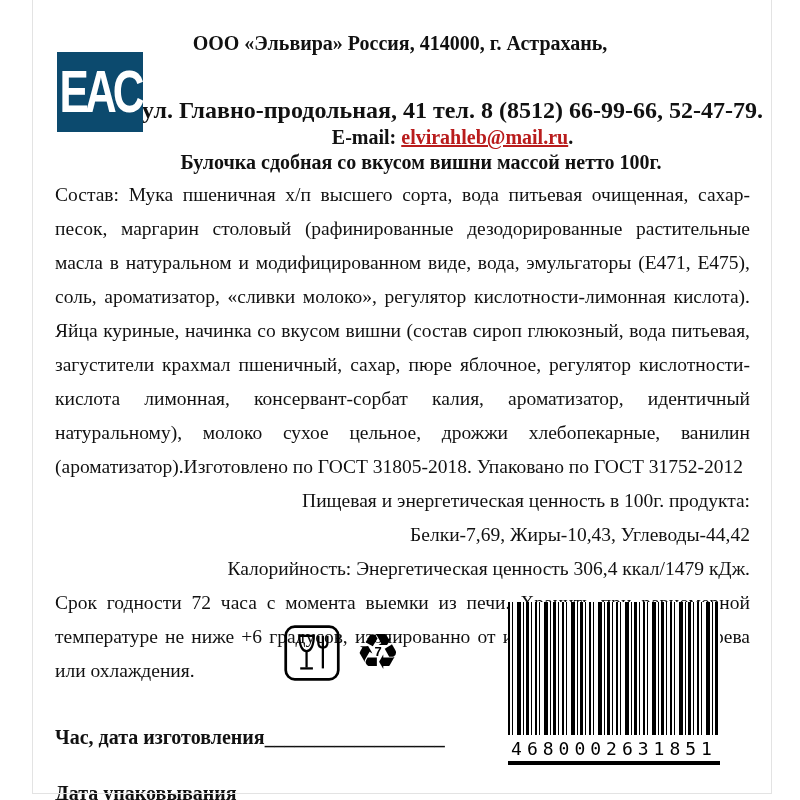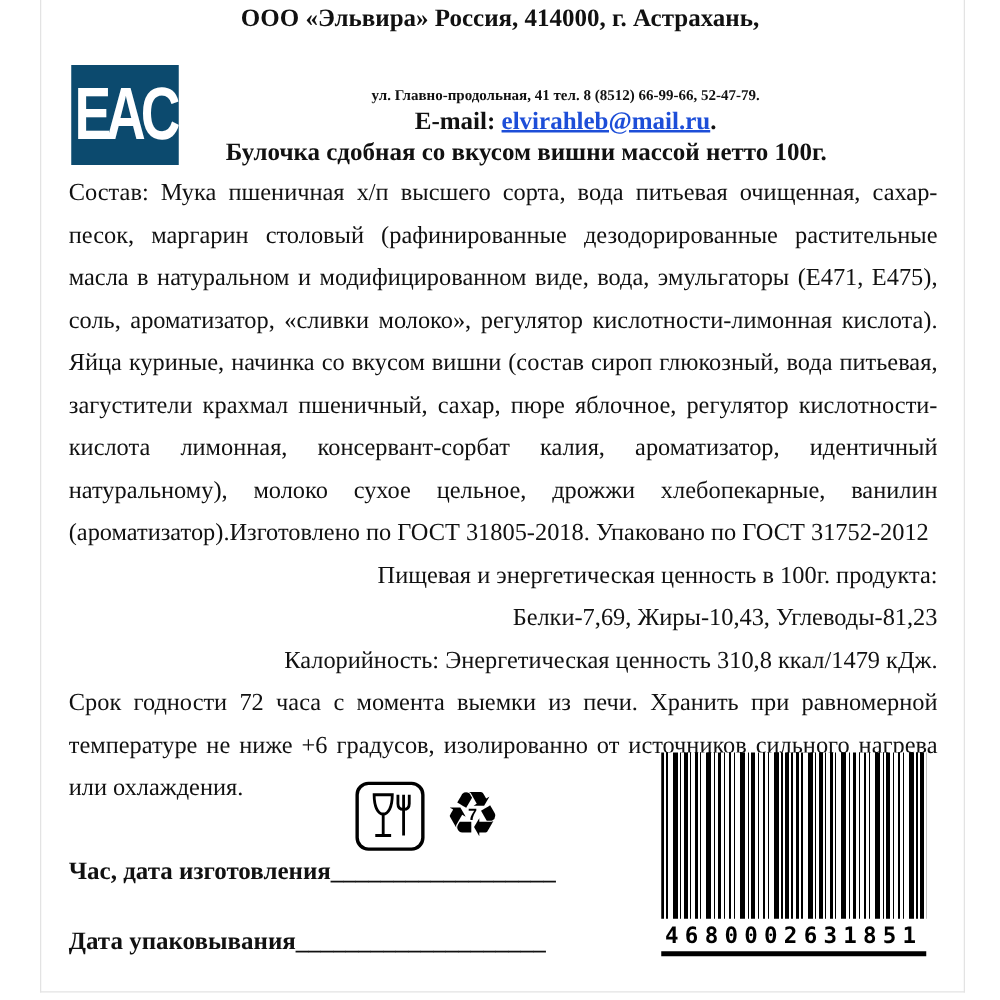--- a/index.html
+++ b/index.html
@@ -15,21 +15,21 @@
     position: absolute; inset: 0;
     background: #fff;
   }
   .label-edge {
     position: absolute; left: 32px; right: 28px; top: -2px; bottom: 6px;
     border-left: 1px solid #e3e3e3;
     border-right: 1px solid #e3e3e3;
     border-bottom: 1px solid #e3e3e3;
     pointer-events: none;
   }
-  .header { padding-top: 4px; }
+  .header { padding-top: 32px; }
   .company {
     text-align: center;
     font-weight: bold;
     font-size: 20px;
   }
   .eac-box {
     position: absolute; left: 57px; top: 52px;
     width: 86px; height: 80px;
     background: #0c4a6e;
     display: flex; align-items: center; justify-content: center;
@@ -41,31 +41,31 @@
     font-weight: bold;
     font-size: 44px;
     letter-spacing: -4px;
     transform: scaleY(1.35);
   }
   .address {
     margin-top: 42px;
     padding-left: 105px;
     text-align: center;
     font-weight: bold;
-    font-size: 12px;
+    font-size: 24px;
   }
   .email-line {
     padding-left: 105px;
     text-align: center;
     font-weight: bold;
     font-size: 20px;
     margin-top: 2px;
   }
   .email-link {
-    color: #1d4ed8;
+    color: #b91c1c;
     text-decoration: underline;
     cursor: pointer;
   }
   .product-title {
     text-align: center;
     font-weight: bold;
     font-size: 20px;
     margin-top: 2px;
     margin-left: 42px;
   }
@@ -103,23 +103,22 @@
   }
   .recycle-num {
     position: absolute; left: 0; right: 0; top: 20px;
     text-align: center;
     font-family: "Liberation Sans", sans-serif;
     font-weight: bold;
     font-size: 13px;
     color: #000;
   }
   .barcode {
-    position: absolute; left: 529px; top: 4px;
+    position: absolute; left: 508px; top: 4px;
     width: 212px;
-    font-weight: bold;
   }
   .barcode-bars {
     height: 133px;
     background: repeating-linear-gradient(90deg,
       #000 0px,  #000 2px,  #fff 2px,  #fff 4px,
       #000 4px,  #000 5px,  #fff 5px,  #fff 9px,
       #000 9px,  #000 13px, #fff 13px, #fff 15px,
       #000 15px, #000 16px, #fff 16px, #fff 18px,
       #000 18px, #000 21px, #fff 21px, #fff 23px,
       #000 23px, #000 24px, #fff 24px, #fff 27px);
@@ -159,22 +158,22 @@
       <span>E-mail:</span>
       <a class="email-link">elvirahleb@mail.ru</a><span>.</span>
     </div>
 
     <div class="product-title">Булочка сдобная со вкусом вишни массой нетто 100г.</div>
   </div>
 
   <div class="body-text">
     <p class="just">Состав: Мука пшеничная х/п высшего сорта, вода питьевая очищенная, сахар-песок, маргарин столовый (рафинированные дезодорированные растительные масла в натуральном и модифицированном виде, вода, эмульгаторы (Е471, Е475), соль, ароматизатор, «сливки молоко», регулятор кислотности-лимонная кислота). Яйца куриные, начинка со вкусом вишни (состав сироп глюкозный, вода питьевая, загустители крахмал пшеничный, сахар, пюре яблочное, регулятор кислотности-кислота лимонная, консервант-сорбат калия, ароматизатор, идентичный натуральному), молоко сухое цельное, дрожжи хлебопекарные, ванилин (ароматизатор).Изготовлено по ГОСТ 31805-2018. Упаковано по ГОСТ 31752-2012</p>
     <p class="line">Пищевая и энергетическая ценность в 100г. продукта:</p>
-    <p class="line">Белки-7,69, Жиры-10,43, Углеводы-81,23</p>
-    <p class="line">Калорийность: Энергетическая ценность 310,8 ккал/1479 кДж.</p>
+    <p class="line">Белки-7,69, Жиры-10,43, Углеводы-44,42</p>
+    <p class="line">Калорийность: Энергетическая ценность 306,4 ккал/1479 кДж.</p>
     <p class="just">Срок годности 72 часа с момента выемки из печи. Хранить при равномерной температуре не ниже +6 градусов, изолированно от источников сильного нагрева или охлаждения.</p>
     <p class="bold-line manufacture-line">Час, дата изготовления__________________</p>
     <p class="bold-line packing-line">Дата упаковывания____________________</p>
   </div>
 
   <div class="footer">
 
     <div class="glass-fork">
       <svg viewBox="0 0 64 64" width="58" height="58" aria-hidden="true">
         <rect x="3" y="3" width="58" height="58" rx="10" fill="none" stroke="#000" stroke-width="3"></rect>

